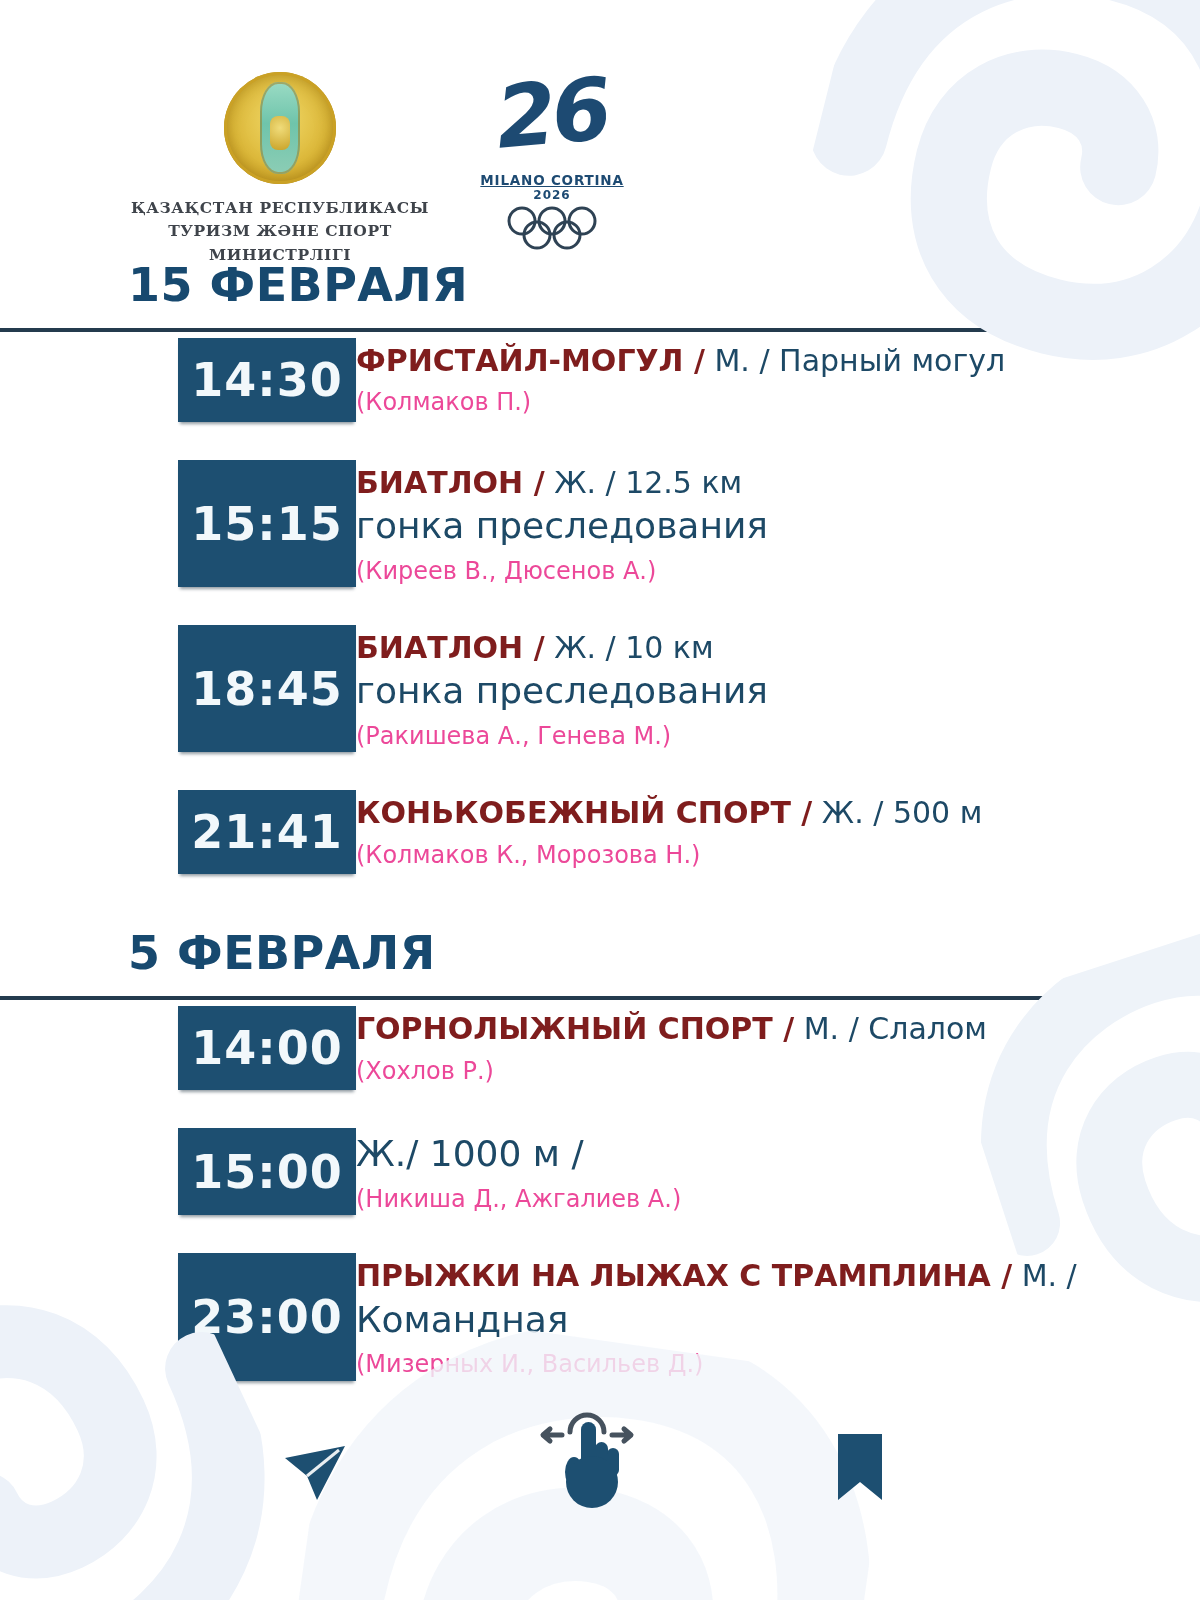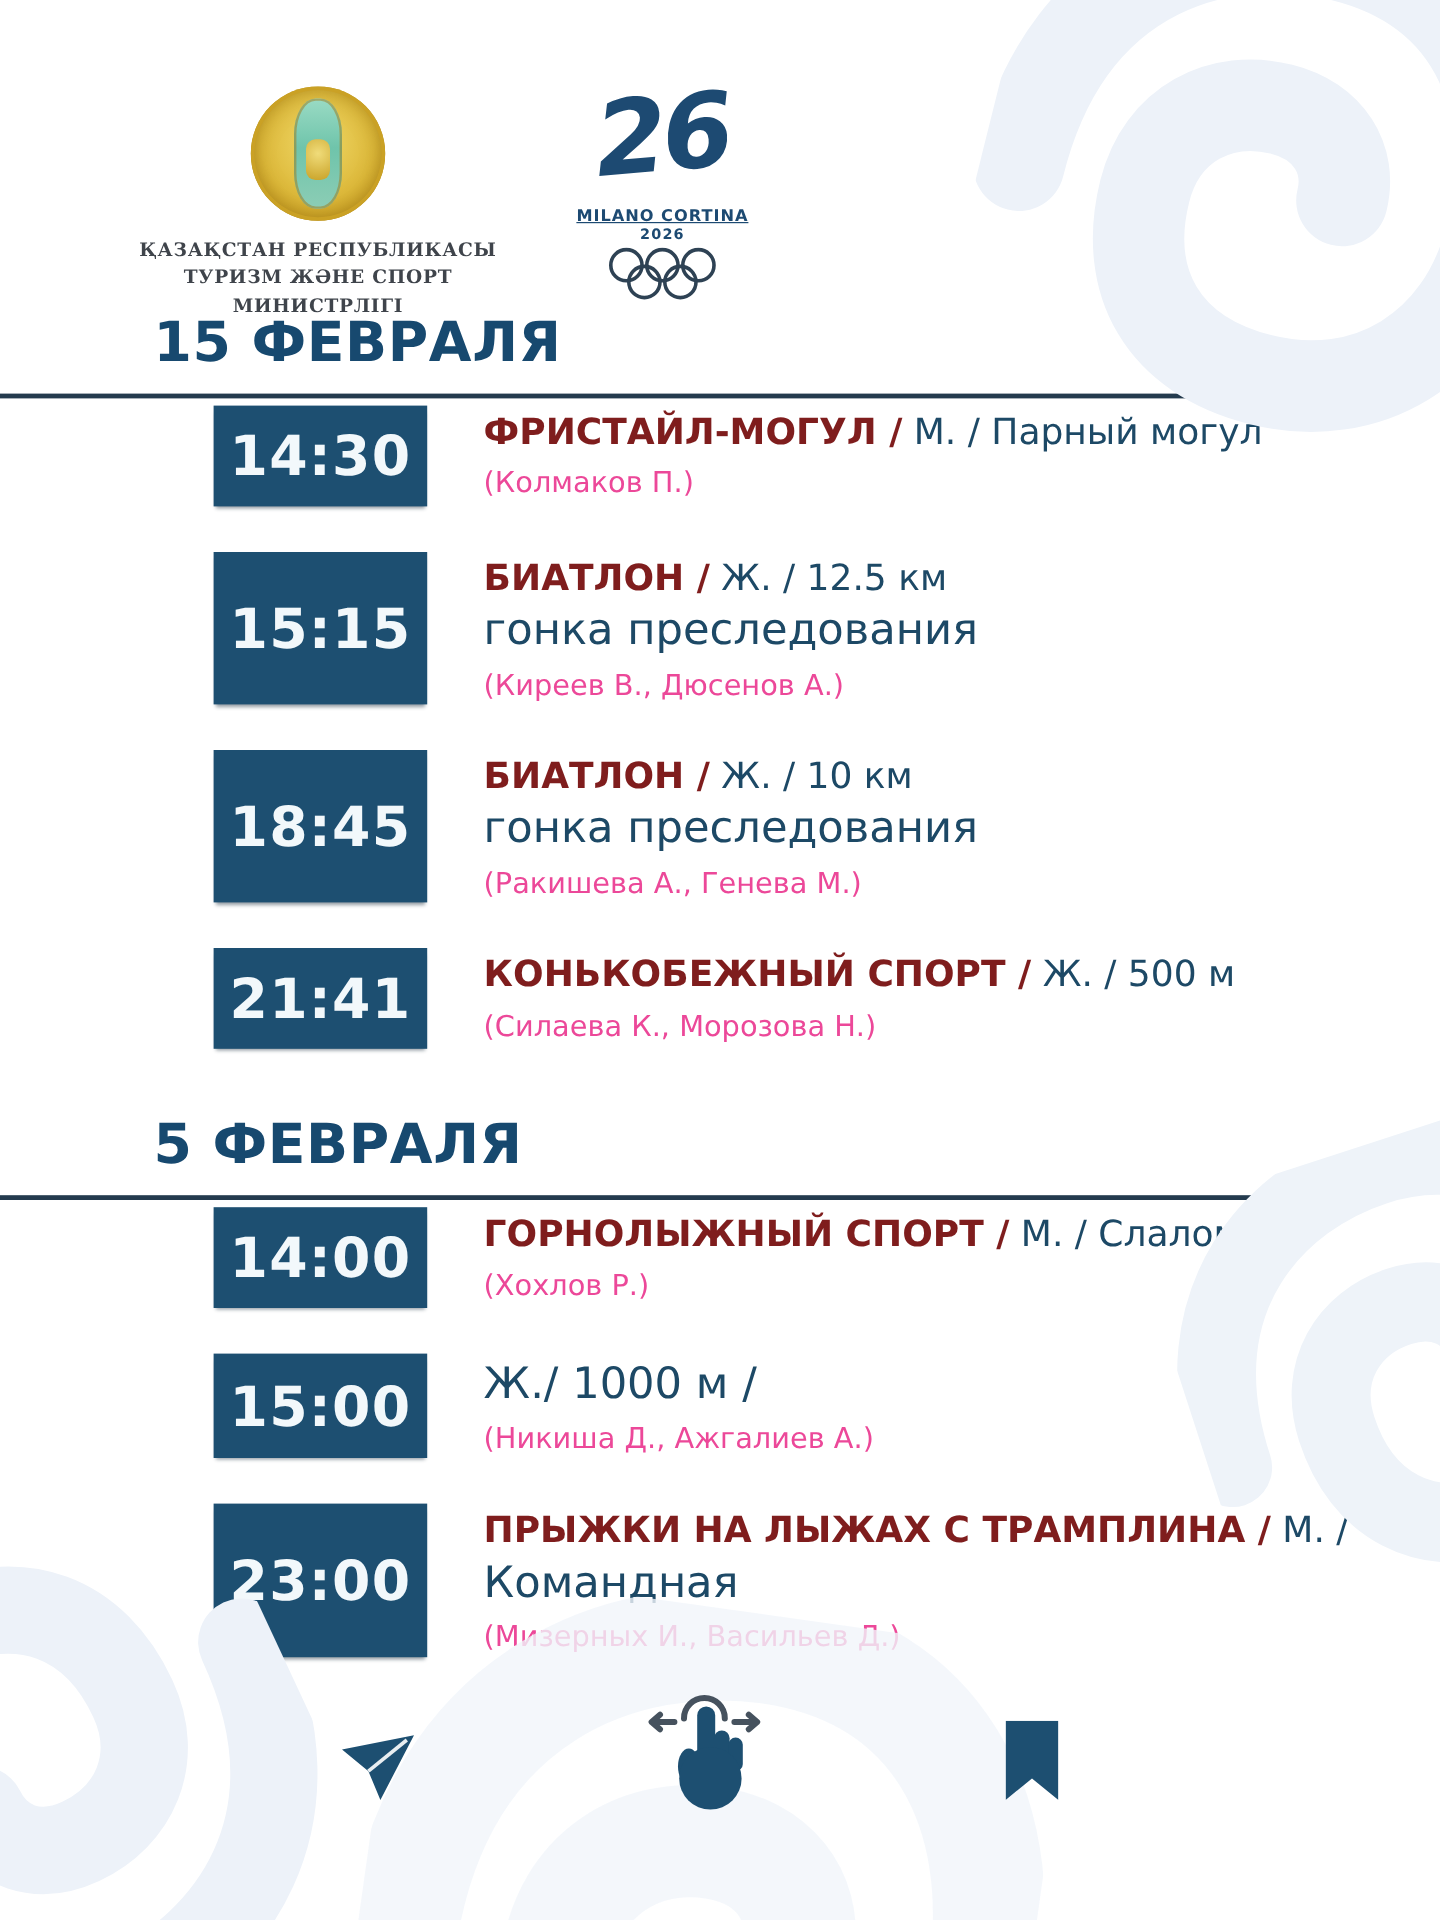--- a/index.html
+++ b/index.html
@@ -10,21 +10,21 @@
   }
   
   .swirl{position:absolute;pointer-events:none;}
   .swirl svg{display:block;width:100%;height:100%;}
   .swirl-tr{left:820px;top:-70px;width:460px;height:440px;transform:rotate(14deg);}
   .swirl-r{left:990px;top:950px;width:380px;height:380px;transform:rotate(-18deg);}
   .swirl-bl{left:-170px;top:1270px;width:430px;height:420px;transform:rotate(155deg);}
   .swirl-bc{left:300px;top:1340px;width:560px;height:540px;transform:rotate(8deg);opacity:.8;}
   
   .header{position:relative;height:252px;}
-  .gov{position:absolute;left:100px;top:72px;width:330px;text-align:center;}
+  .gov{position:absolute;left:115px;top:72px;width:330px;text-align:center;}
   .emblem{position:relative;width:112px;height:112px;margin:0 auto;border-radius:50%;
     background:radial-gradient(circle at 50% 42%,#f0d868 0%,#ddb93a 55%,#c79c20 82%,#b78d18 100%);
     box-shadow:inset 0 0 0 3px #caa125, inset 0 0 18px rgba(120,85,5,.55);}
   .emblem .teal{position:absolute;left:36px;top:10px;width:40px;height:92px;border-radius:18px/30px;
     background:linear-gradient(180deg,#9adbc4 0%,#6fc4ab 45%,#8ccdb5 100%);
     box-shadow:inset 0 0 0 2px rgba(160,120,20,.5);}
   .emblem .core{position:absolute;left:46px;top:44px;width:20px;height:34px;border-radius:8px;
     background:radial-gradient(circle at 50% 35%,#f0dc7a,#c9a227);}
   .gov-text{margin-top:12px;font-family:"DejaVu Serif","Liberation Serif",serif;
     font-weight:bold;font-size:15.5px;line-height:1.5;color:#3f444b;letter-spacing:.6px;}
@@ -32,21 +32,21 @@
   .mc-26{font-size:86px;line-height:.92;font-weight:bold;font-style:italic;
     transform:rotate(-5deg);letter-spacing:-4px;}
   .mc-name{margin-top:19px;font-size:13.5px;font-weight:bold;letter-spacing:.8px;text-decoration:underline;}
   .mc-year{font-size:12px;font-weight:bold;letter-spacing:1px;}
   .mc-rings{margin-top:4px;}
   
   .date{margin:0 0 16px 128px;font-size:46px;font-weight:800;color:#17496f;letter-spacing:.5px;}
   .divider{width:1080px;height:4px;background:#243b4e;margin-bottom:6px;}
   .section{margin-top:6px;}
   .section+.section{margin-top:52px;}
-  .row{display:flex;align-items:stretch;gap:47px;margin:0 20px 38px 130px;padding-left:48px;}
+  .row{display:flex;align-items:stretch;margin:0 20px 38px 130px;padding-left:48px;}
   .timebox{flex:0 0 178px;min-height:84px;background:#1d4f71;color:#f2f8fb;
     display:flex;align-items:center;justify-content:center;
     font-size:46px;font-weight:bold;letter-spacing:1px;
     box-shadow:0 4px 3px -2px rgba(15,35,50,.45);}
   .info{padding-top:3px;min-width:0;}
   .line1{font-size:30px;line-height:1.34;color:#1d4966;white-space:nowrap;}
   .sport{font-weight:bold;color:#7f1d1d;}
   .line2{font-size:36px;line-height:1.3;color:#1d4966;}
   .line2:empty{display:none;}
   .athletes{font-size:24px;line-height:1.3;color:#ec4899;margin-top:6px;}
@@ -141,21 +141,21 @@
         <div class="line2">гонка преследования</div>
         <div class="athletes">(Ракишева А., Генева М.)</div>
       </div>
     </div>
 
     <div class="row">
       <div class="timebox">21:41</div>
       <div class="info">
         <div class="line1"><span class="sport">КОНЬКОБЕЖНЫЙ СПОРТ /</span><span> Ж. / 500 м</span></div>
 
-        <div class="athletes">(Силаева К., Морозова Н.)</div>
+        <div class="athletes">(Колмаков К., Морозова Н.)</div>
       </div>
     </div>
   </div>
 
   <div class="section">
     <div class="date">5 ФЕВРАЛЯ</div>
     <div class="divider"></div>
 
     <div class="row">
       <div class="timebox">14:00</div>

